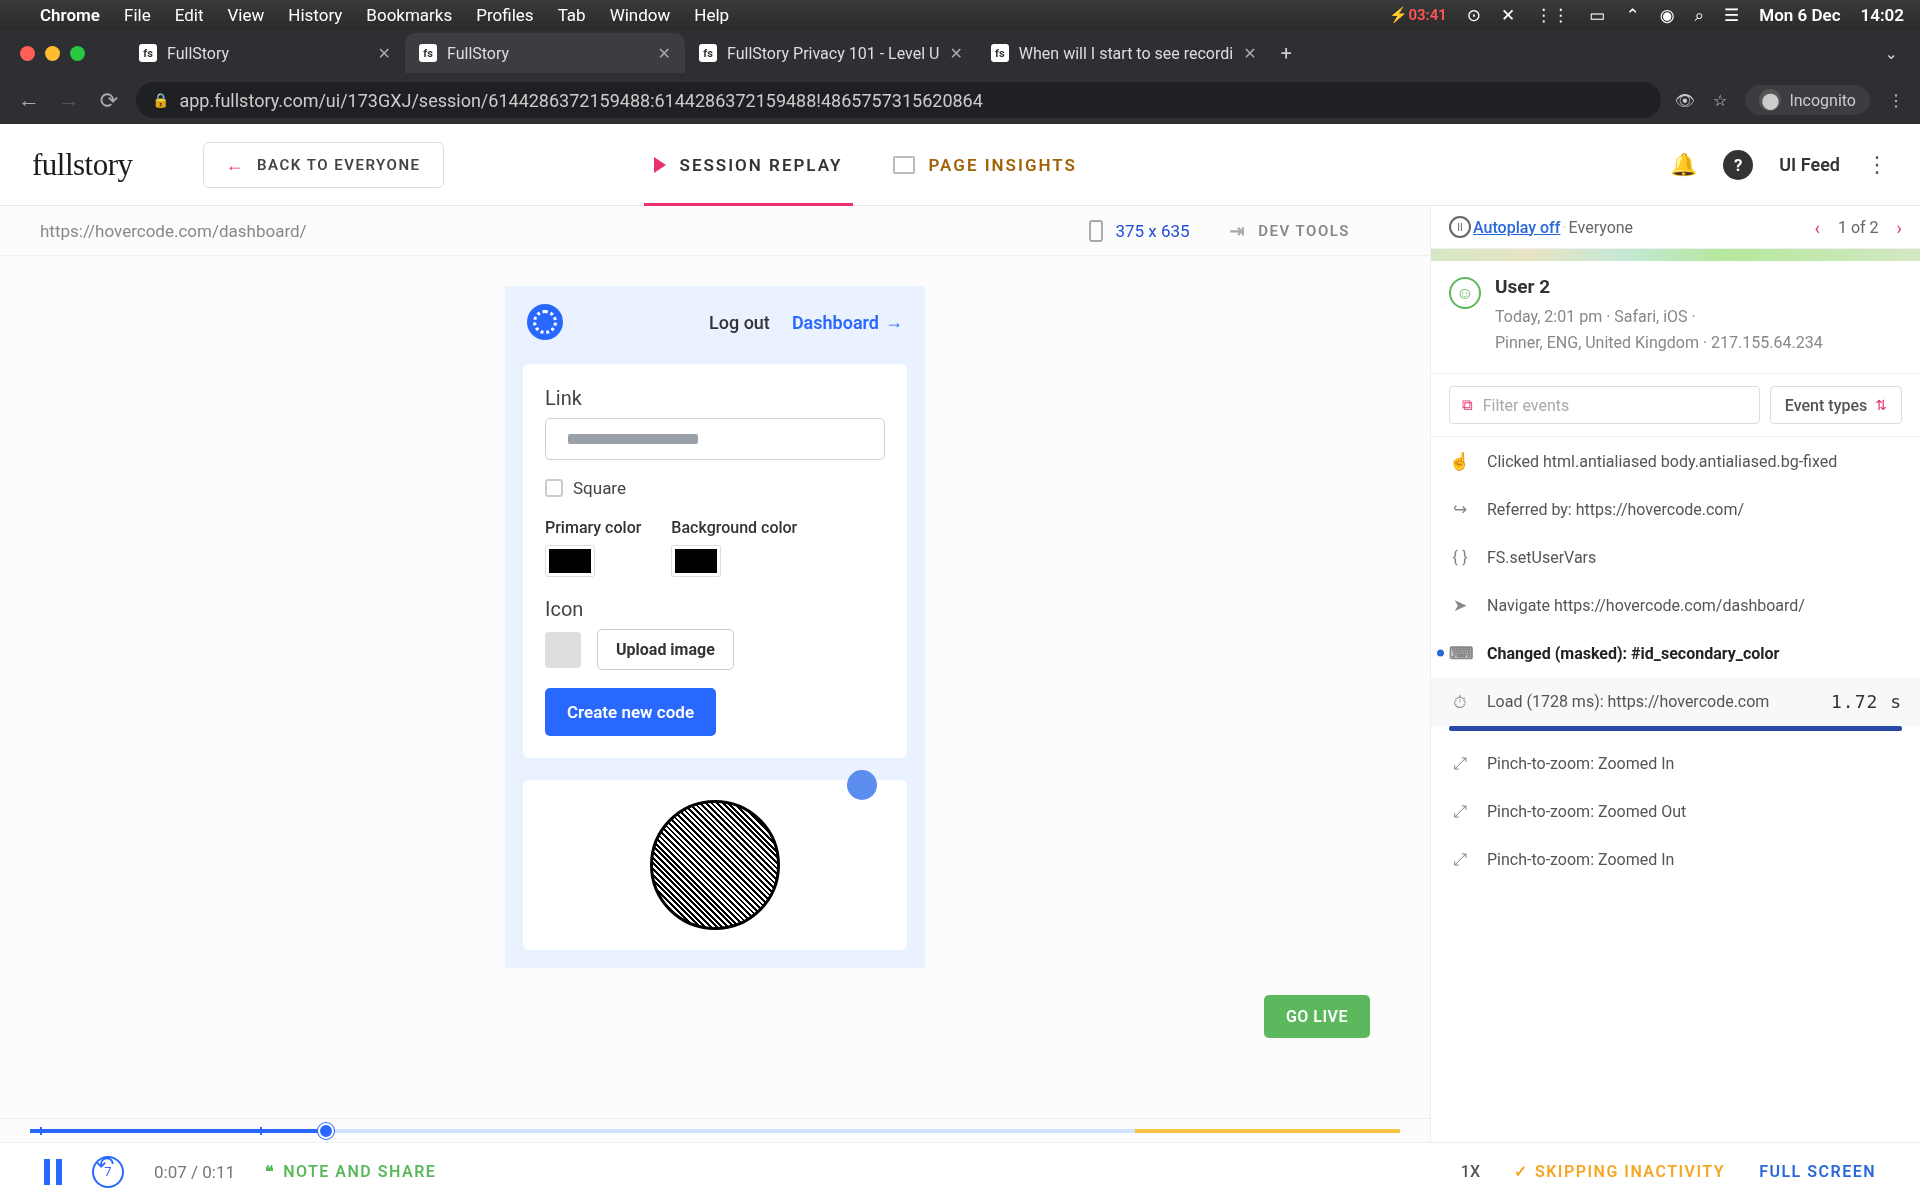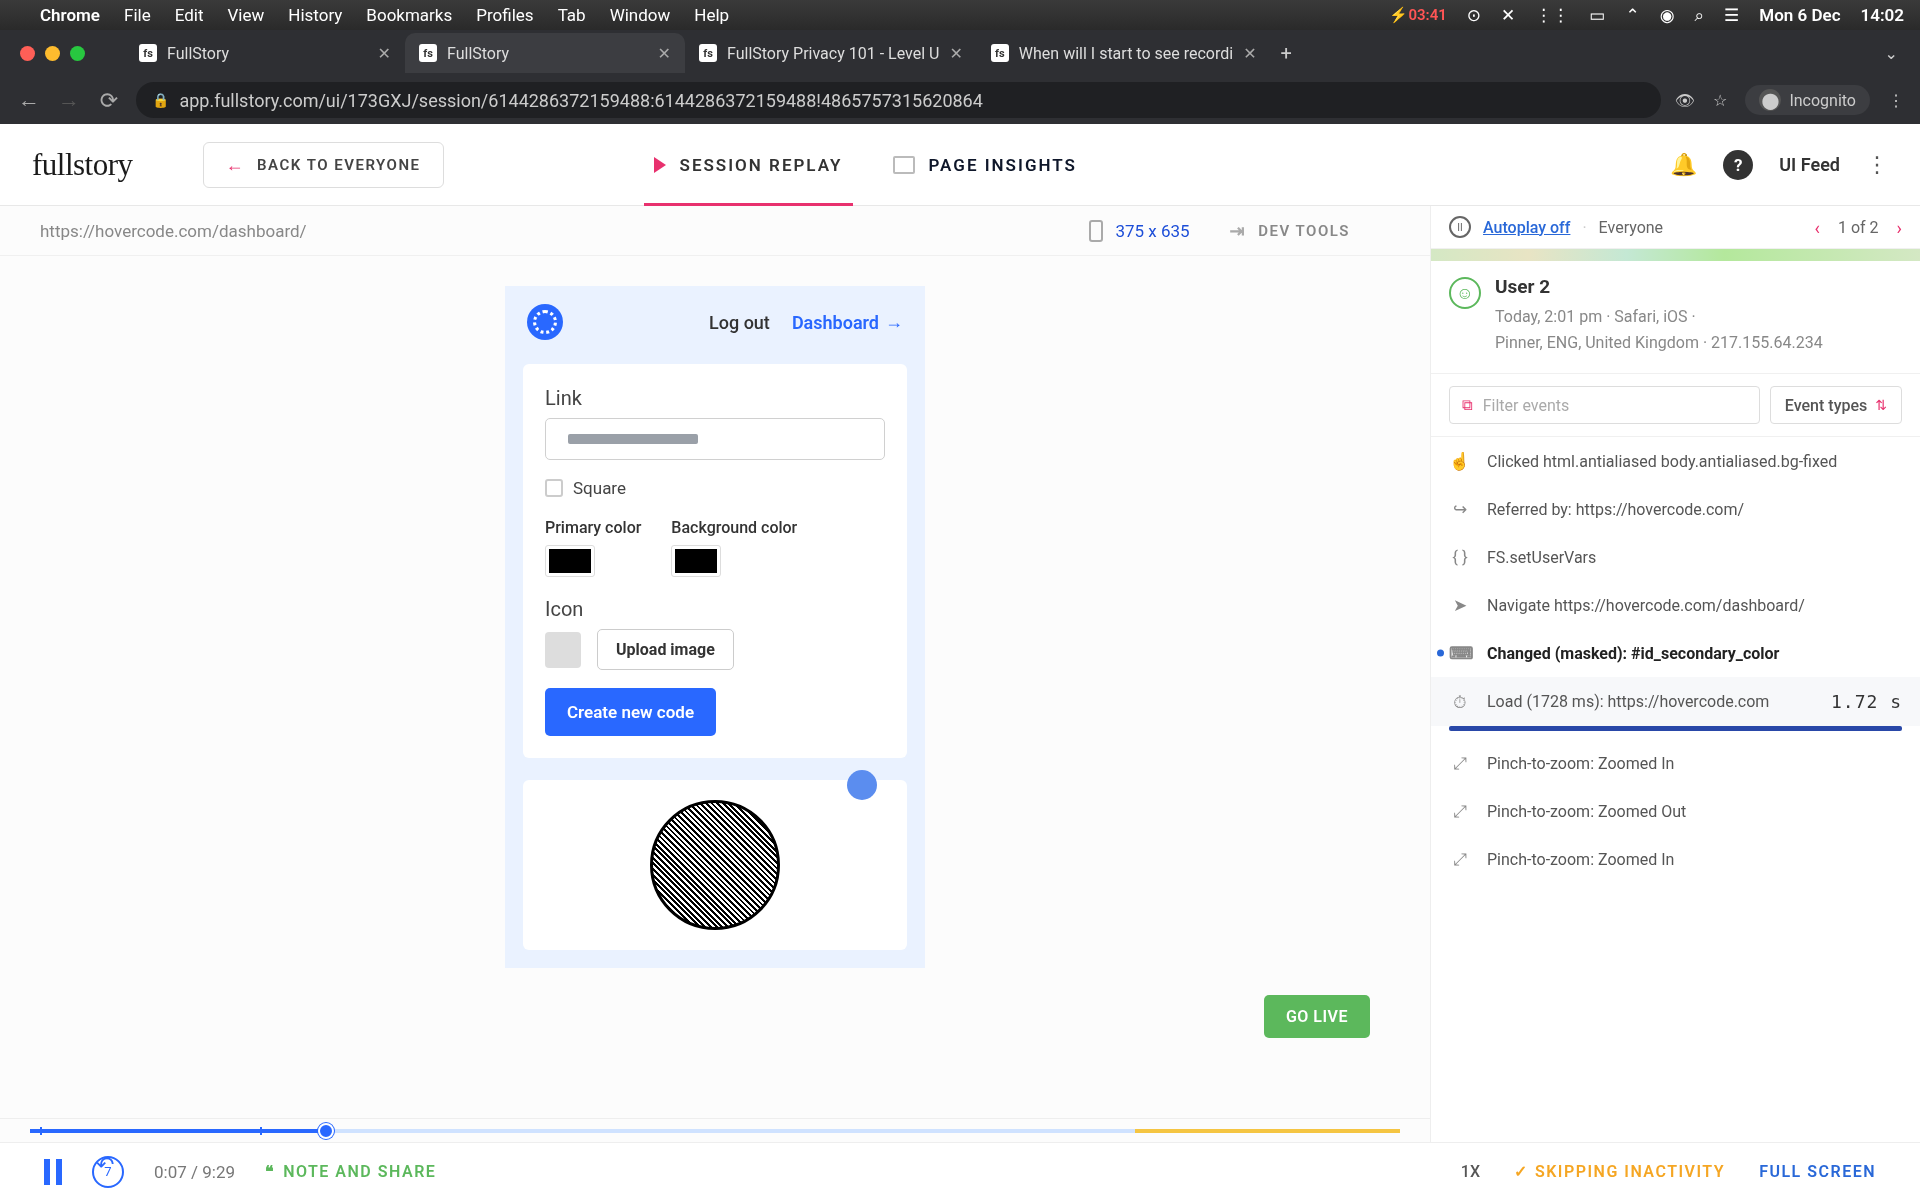--- a/index.html
+++ b/index.html
@@ -34,21 +34,21 @@
 .incog-pill { display: flex; align-items: center; gap: 8px; background: #3c3d41; border-radius: 18px; padding: 4px 14px; font-size: 16px; }
 .incog-pill .glasses { width: 22px; height: 22px; background: #555; border-radius: 50%; display: flex; align-items: center; justify-content: center; }
 
 
 .app { background: #fff; height: calc(100% - 30px - 46px - 48px - 58px); display: flex; flex-direction: column; }
 .app-header { height: 82px; border-bottom: 1px solid #e8e8e8; display: flex; align-items: center; padding: 0 32px; }
 .logo { font-size: 31px; font-weight: 400; letter-spacing: -0.5px; color: #1a1a1a; font-family: Georgia, serif; }
 .back-btn { margin-left: 70px; border: 1px solid #ddd; border-radius: 6px; height: 46px; padding: 0 22px; display: flex; align-items: center; gap: 12px; font-size: 15px; letter-spacing: 1.5px; color: #444; font-weight: 600; }
 .back-btn .arrow { color: #e8316e; font-size: 18px; }
 .header-tabs { margin-left: 210px; display: flex; gap: 50px; height: 100%; align-items: center; }
-.header-tab { display: flex; align-items: center; gap: 14px; font-size: 17px; letter-spacing: 2px; font-weight: 600; color: #0f172a; height: 100%; position: relative; }
+.header-tab { display: flex; align-items: center; gap: 14px; font-size: 17px; letter-spacing: 2px; font-weight: 600; color: #a16207; height: 100%; position: relative; }
 .header-tab.active { color: #333; }
 .header-tab.active::after { content: ''; position: absolute; bottom: -1px; left: -10px; right: -10px; height: 3px; background: #e8316e; }
 .play-tri { width: 0; height: 0; border-left: 12px solid #e8316e; border-top: 8px solid transparent; border-bottom: 8px solid transparent; }
 .pi-ico { width: 22px; height: 18px; border: 2px solid #bbb; border-radius: 2px; }
 .header-right { margin-left: auto; display: flex; align-items: center; gap: 26px; }
 .bell-ico { font-size: 22px; color: #333; }
 .help-ico { width: 30px; height: 30px; border-radius: 50%; background: #333; color: #fff; display: flex; align-items: center; justify-content: center; font-size: 17px; font-weight: 700; }
 .ui-feed { font-size: 18px; font-weight: 600; color: #333; }
 .kebab { font-size: 22px; color: #555; }
 
@@ -86,21 +86,21 @@
 .icon-ph { width: 36px; height: 36px; background: #ddd; border-radius: 4px; }
 .upload-btn { border: 1px solid #ccc; background: #fff; border-radius: 5px; padding: 10px 18px; font-size: 16px; color: #333; font-weight: bold; }
 .create-btn { background: #2968ff; color: #fff; border: none; border-radius: 5px; padding: 14px 22px; font-size: 17px; font-weight: 600; margin-top: 18px; }
 .qr-card { background: #fff; border-radius: 6px; padding: 20px; display: flex; justify-content: center; position: relative; }
 .qr { width: 130px; height: 130px; border: 3px solid #000; border-radius: 50%; background: repeating-linear-gradient(45deg, #000 0 2px, #fff 2px 4px); }
 .cursor-dot { position: absolute; right: 30px; top: -10px; width: 30px; height: 30px; border-radius: 50%; background: #5b8def; }
 .go-live { position: absolute; right: 60px; bottom: 80px; background: #5cb85c; color: #fff; border: none; border-radius: 5px; padding: 12px 22px; font-size: 16px; font-weight: 600; letter-spacing: 0.5px; }
 
 
 .event-pane { width: 490px; border-left: 1px solid #eee; display: flex; flex-direction: column; background: #fff; }
-.ep-top { padding: 10px 18px; border-bottom: 1px solid #f0f0f0; display: flex; align-items: center; gap: 12px; font-size: 16px; }
+.ep-top { padding: 10px 18px; border-bottom: 1px solid #f0f0f0; display: flex; align-items: center; gap: 2px; font-size: 16px; }
 .pause-ring { width: 22px; height: 22px; border: 2px solid #666; border-radius: 50%; display: flex; align-items: center; justify-content: center; font-size: 10px; color: #666; }
 .autoplay-link { color: #2968d8; text-decoration: underline; font-weight: 500; }
 .ep-top .sep { color: #ccc; }
 .ep-top .seg { color: #666; }
 .ep-top .pager { margin-left: auto; display: flex; align-items: center; gap: 18px; }
 .pager .chev { color: #e8316e; font-size: 18px; }
 .pager .txt { color: #666; font-size: 16px; }
 .map-strip { height: 12px; background: linear-gradient(90deg, #d4e8c4, #e8e4c4, #c4e8d4, #b4e89c 60%, #d4e8c4); }
 .user-card { padding: 14px 18px 18px; display: flex; gap: 14px; border-bottom: 1px solid #f0f0f0; }
 .avatar-ring { width: 32px; height: 32px; border: 2px solid #5cb85c; border-radius: 50%; display: flex; align-items: center; justify-content: center; color: #5cb85c; font-size: 17px; margin-top: 2px; }
@@ -396,21 +396,21 @@
       </div>
     </div>
   </div>
 </div>
 
 <div class="playback-bar">
   <span class="pb-pause"></span>
   <span class="rewind">
       <span>7</span>
     </span>
-  <span class="time-txt">0:07 / 9:29</span>
+  <span class="time-txt">0:07 / 0:11</span>
   <span class="note-share">
     <span>❝</span>
     <span>NOTE AND SHARE</span>
   </span>
   <div class="pb-right">
     <span class="speed">1X</span>
     <span class="skip-inact">
       <span>✓</span>
       <span>SKIPPING INACTIVITY</span>
     </span>

